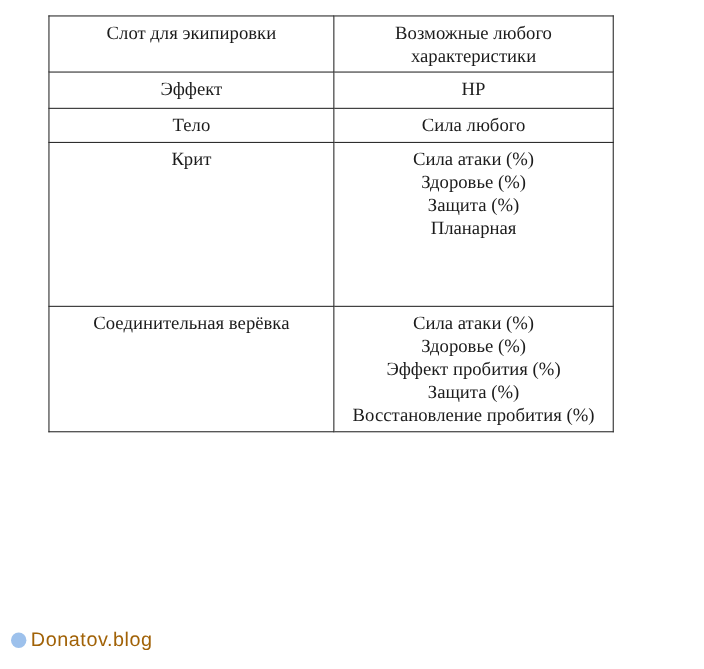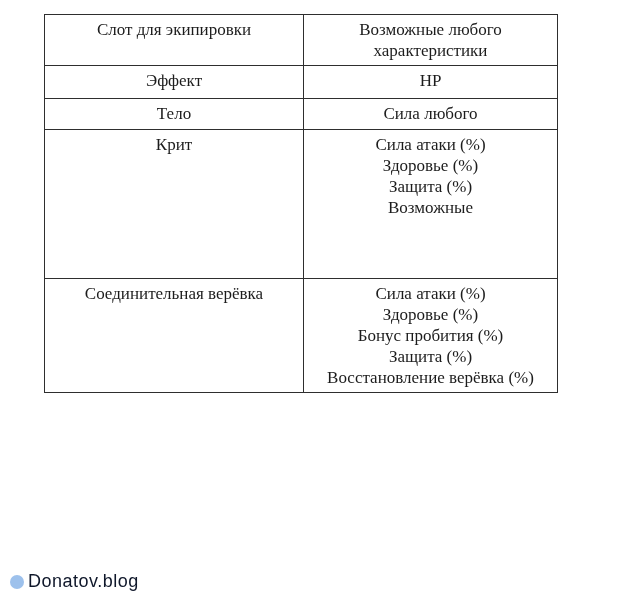--- a/index.html
+++ b/index.html
@@ -90,32 +90,32 @@
         <td>
           <div>Сила любого</div>
         </td>
       </tr>
       <tr>
         <td>Крит</td>
         <td>
           <div>Сила атаки (%)</div>
           <div>Здоровье (%)</div>
           <div>Защита (%)</div>
-          <div>Возможные</div>
+          <div>Планарная</div>
         </td>
       </tr>
       <tr>
         <td>Соединительная верёвка</td>
         <td>
           <div>Сила атаки (%)</div>
           <div>Здоровье (%)</div>
-          <div>Бонус пробития (%)</div>
+          <div>Эффект пробития (%)</div>
           <div>Защита (%)</div>
-          <div>Восстановление верёвка (%)</div>
+          <div>Восстановление пробития (%)</div>
         </td>
       </tr>
     </tbody>
 </table>
 
 <div class="watermark">
   <span class="wm-dot" style="background: rgb(157, 193, 236);"></span>
-  <span class="wm-text" style="color: #0f172a;">Donatov.blog</span>
+  <span class="wm-text" style="color: #a16207;">Donatov.blog</span>
 </div>
 
 </body></html>

